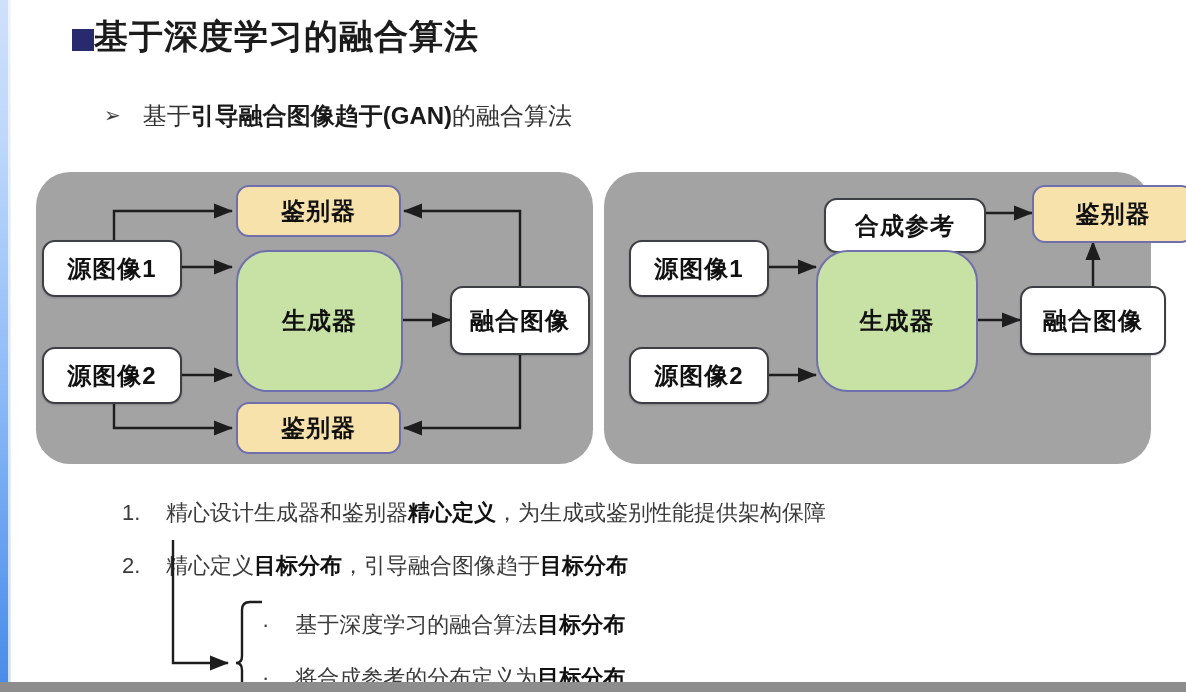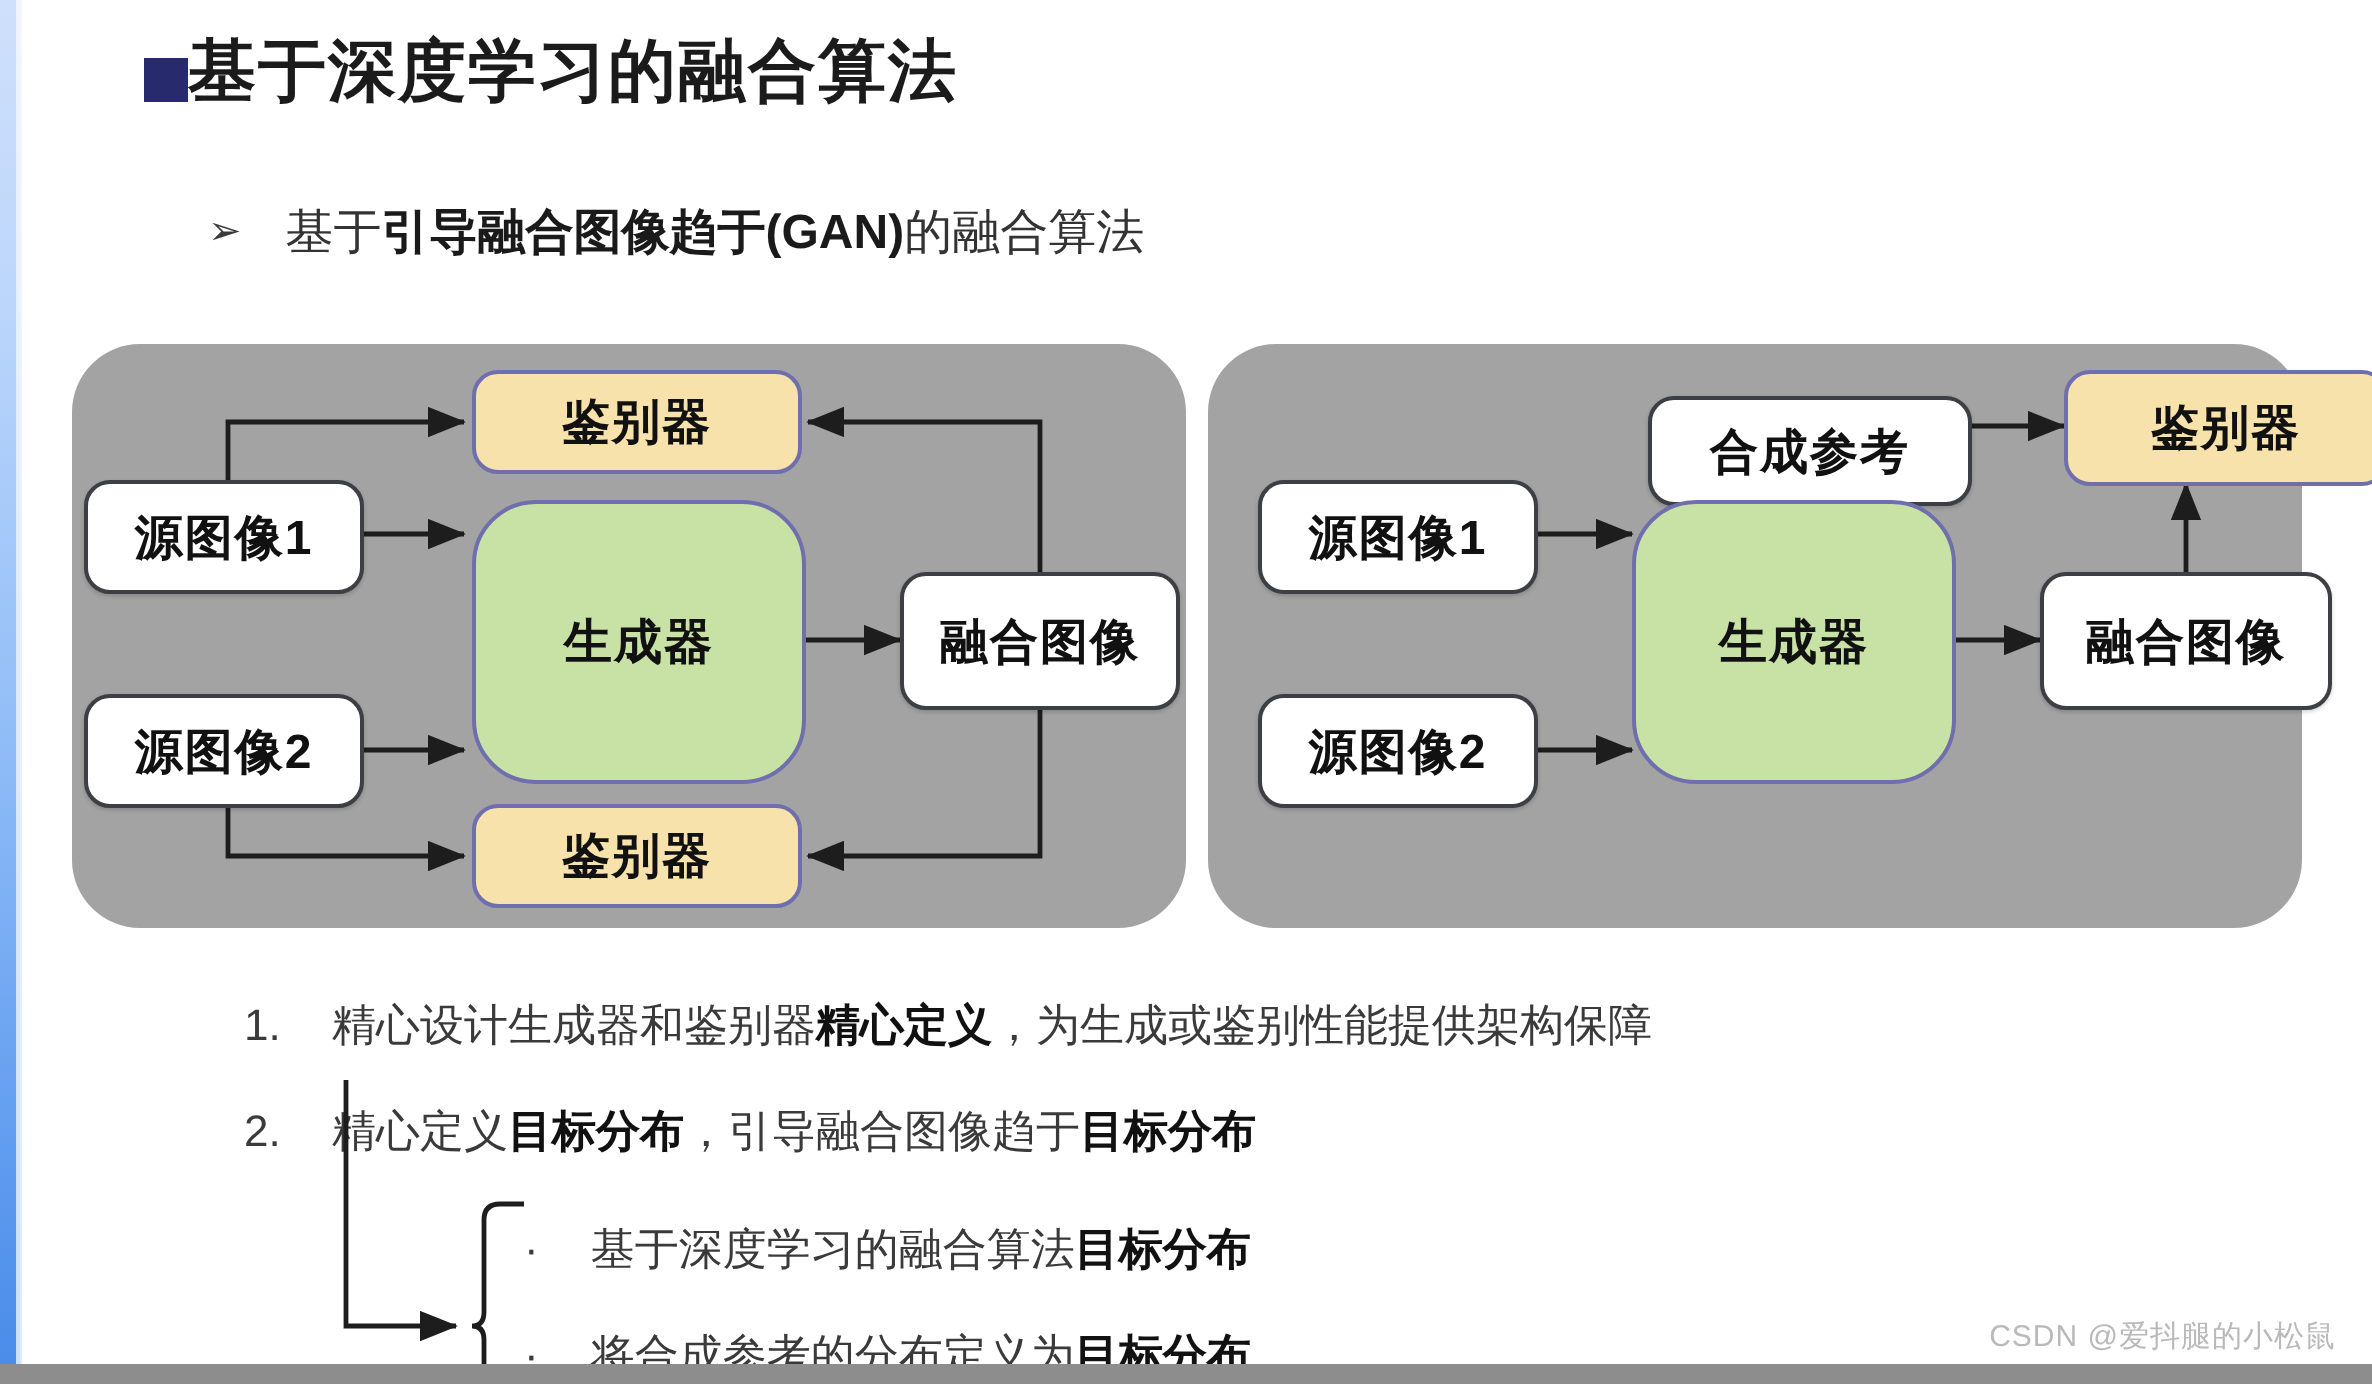--- a/index.html
+++ b/index.html
@@ -198,16 +198,15 @@
 
   <div class="sub" id="sub-1">
     <span class="dot">·</span>
     <span><span>基于深度学习的融合算法</span><b>目标分布</b></span>
   </div>
   <div class="sub" id="sub-2">
     <span class="dot">·</span>
     <span><span>将合成参考的分布定义为</span><b>目标分布</b></span>
   </div>
 
-  <div class="watermark">CSDN @爱抖腿的小松鼠</div>
 
   <div class="bottom-bar"></div>
 </div>
 
 </body></html>

